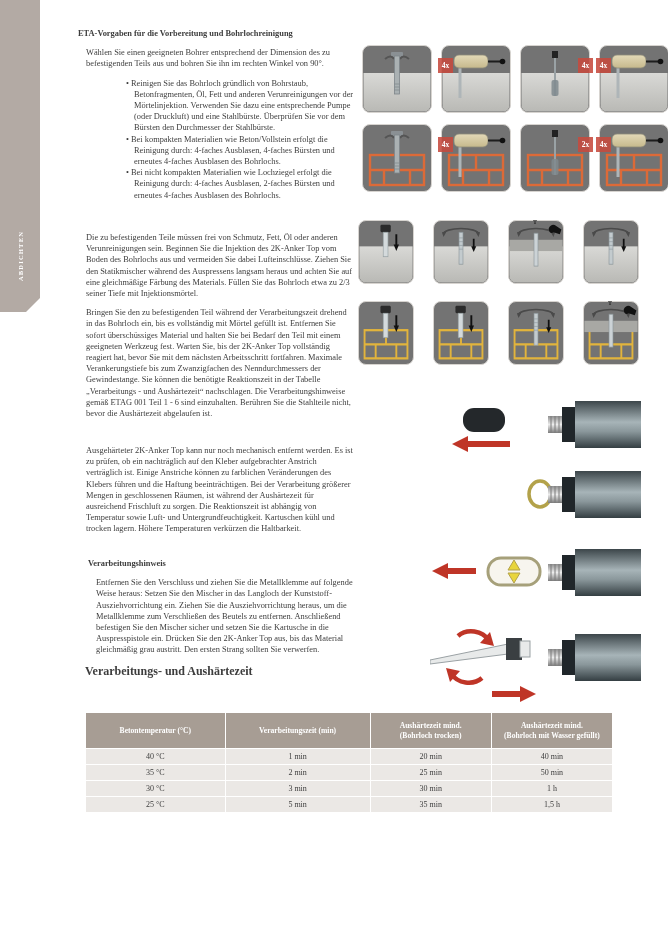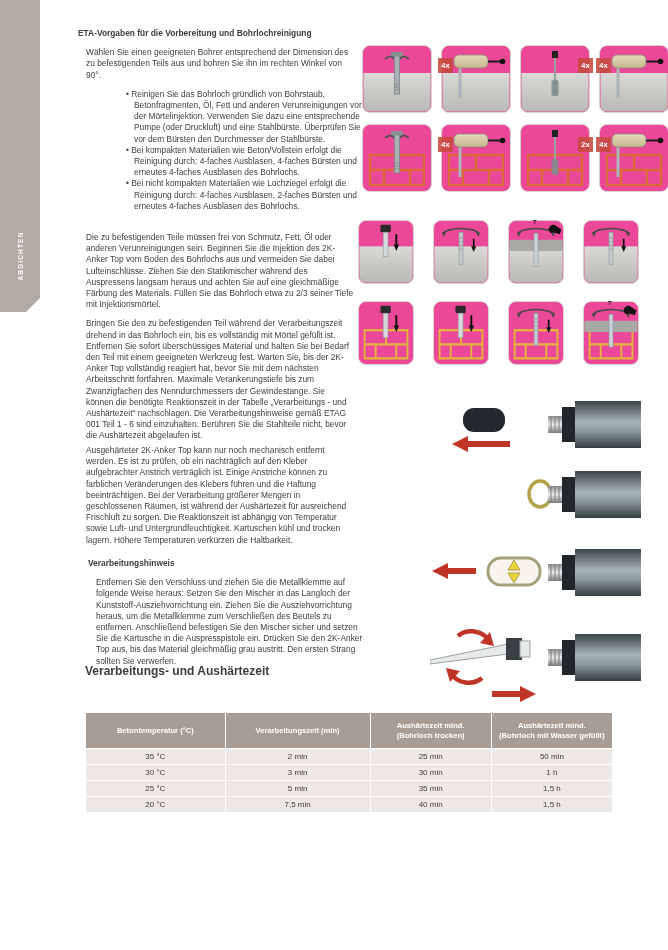--- a/index.html
+++ b/index.html
@@ -1,17 +1,17 @@
 <!DOCTYPE html>
 <html><head>
 <meta charset="utf-8">
 <style>
   html,body{margin:0;padding:0;background:#fff;}
   .page{position:relative;width:668px;height:813px;background:#ffffff;
-        font-family:Liberation Sans, sans-serif;color:#3d3d3d;overflow:hidden;}
+        font-family:Liberation Serif, serif;color:#3d3d3d;overflow:hidden;}
 
   
   .sidebar-tab{position:absolute;left:0;top:0;width:40px;height:312px;background:#b3aaa4;
         clip-path:polygon(0 0,100% 0,100% calc(100% - 14px),calc(100% - 14px) 100%,0 100%);}
   .sidebar-label{position:absolute;left:20px;top:256px;transform:translate(-50%,-50%) rotate(-90deg);
         color:#fff;font-size:6.5px;letter-spacing:1.2px;white-space:nowrap;font-weight:bold;}
 
   
   .txt{position:absolute;font-size:8.4px;line-height:11.2px;}
   .txt p{margin:8px;}
@@ -24,21 +24,21 @@
   #para3{left:78px;top:437px;width:284px;}
   #sec2{left:88px;top:558px;width:289px;}
 
   
   .illus-row{display:flex;gap:9px;}
   .illus-block{position:absolute;display:flex;flex-direction:column;}
   #illus-clean{left:362px;top:45px;gap:11px;}
   #illus-inject{left:358px;top:220px;gap:17px;}
   #illus-inject .illus-row{gap:19px;}
   .panel{position:relative;width:68px;height:66px;border:1px solid #d7d4d0;border-radius:8px;
-         background:#ec4899;overflow:visible;}
+         background:#737373;overflow:visible;}
   .panel svg{position:absolute;left:0;top:0;width:100%;height:100%;border-radius:8px;}
   .panel.small{width:54px;height:62px;}
   .badge{position:absolute;top:12px;width:15px;height:15px;background:rgba(198,74,62,.88);
          color:#fff;font-size:7.5px;font-weight:bold;display:flex;align-items:center;
          justify-content:center;z-index:3;}
   .badge.bl{left:-4px;} .badge.br{right:-4px;}
   .brick-o{color:#dc6a38;} .brick-y{color:#e2b43c;}
   .t-label{position:absolute;top:-2px;left:24px;font-size:6px;font-weight:bold;color:#222;z-index:3;}
 
   
@@ -359,20 +359,26 @@
         <th>Betontemperatur (°C)</th>
         <th>Verarbeitungszeit (min)</th>
         <th>Aushärtezeit mind.
 (Bohrloch trocken)</th>
         <th>Aushärtezeit mind.
 (Bohrloch mit Wasser gefüllt)</th>
       </tr>
     </thead>
     <tbody>
         <tr>
+          <td>40 °C</td>
+          <td>1 min</td>
+          <td>20 min</td>
+          <td>40 min</td>
+        </tr>
+        <tr>
           <td>35 °C</td>
           <td>2 min</td>
           <td>25 min</td>
           <td>50 min</td>
         </tr>
         <tr>
           <td>30 °C</td>
           <td>3 min</td>
           <td>30 min</td>
           <td>1 h</td>

